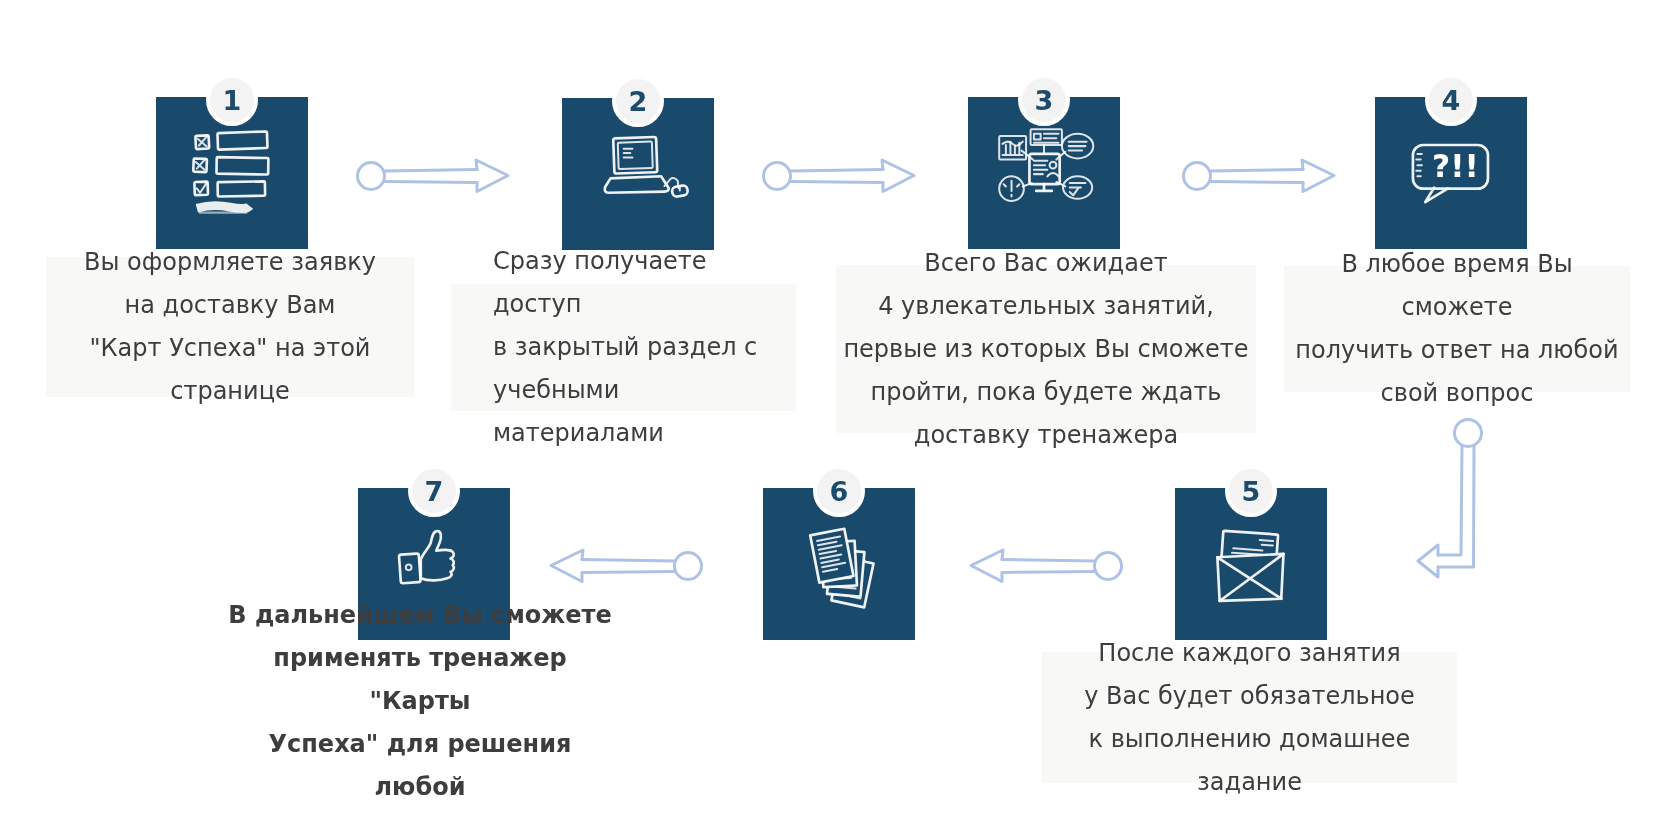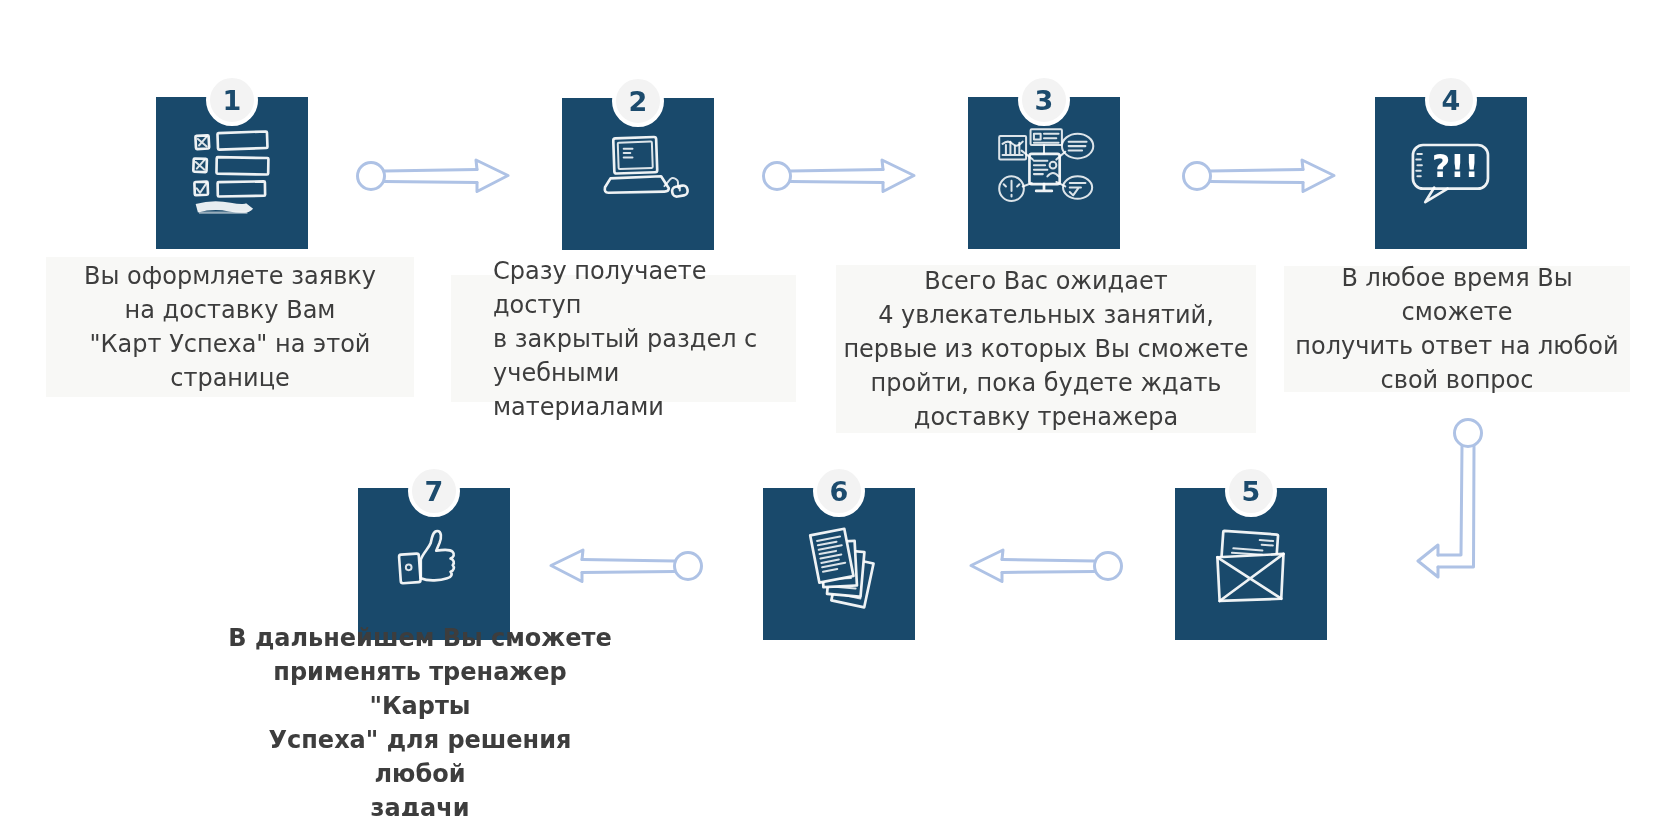--- a/index.html
+++ b/index.html
@@ -40,25 +40,25 @@
        stroke-linecap:round;stroke-linejoin:round;}
   .ink-thin{stroke:rgba(255,255,255,0.85);stroke-width:1.8;fill:none;
        stroke-linecap:round;stroke-linejoin:round;}
   .ink-fill{fill:#19496b;stroke:rgba(255,255,255,0.93);stroke-width:2.4;
        stroke-linejoin:round;}
 
   
   .caption{
     position:absolute;display:flex;align-items:center;justify-content:center;
     white-space:pre-line;text-align:center;
-    font-size:24px;line-height:34px;color:#3d3d3d;
+    font-size:24px;line-height:43px;color:#3d3d3d;
     background:#f8f8f6;box-sizing:border-box;
   }
   .c1{left:46px;  top:257px;width:368px;height:140px;}
-  .c2{left:451px; top:275px;width:345px;height:127px;
+  .c2{left:451px; top:284px;width:345px;height:127px;
       justify-content:flex-start;text-align:left;padding-left:42px;}
   .c3{left:836px; top:265px;width:420px;height:168px;}
   .c4{left:1284px;top:266px;width:346px;height:126px;}
   .c5{left:1042px;top:652px;width:415px;height:131px;}
   .c6{left:636px; top:646px;width:408px;height:170px;}
   .c7{left:224px; top:652px;width:392px;height:142px;background:transparent;font-weight:bold;}
 
   
   .arrow{position:absolute;}
   .a1{left:354px;top:153px}
@@ -189,20 +189,24 @@
       <svg width="112" height="112" viewBox="0 0 100 100">
         <g transform="rotate(4 48 40)">
           <rect x="24" y="22" width="49" height="36" rx="1" class="ink"></rect>
           <path d="M57,28 h12 M59,32 h10 M34,37 h26 M33,41 h27 M34,45 h23 M35,49 h19" class="ink-thin"></path>
         </g>
         <path d="M20,44 L79,41 L77,81 L22,83 Z" class="ink-fill"></path>
         <path d="M20,44 L77,81 M79,41 L22,83" class="ink"></path>
       </svg>
     </div>
   </div>
+  <div class="caption c5">После каждого занятия
+у Вас будет обязательное
+к выполнению домашнее
+задание</div>
 
   <div class="square s6">
     <div class="badge">
       <span>6</span>
     </div>
     <div class="icon-holder">
       <svg width="112" height="112" viewBox="0 0 100 100">
         <g transform="rotate(12 62 66)">
           <rect x="47" y="46" width="30" height="40" class="ink-fill"></rect>
           <path d="M51,79 h21" class="ink-thin"></path>

